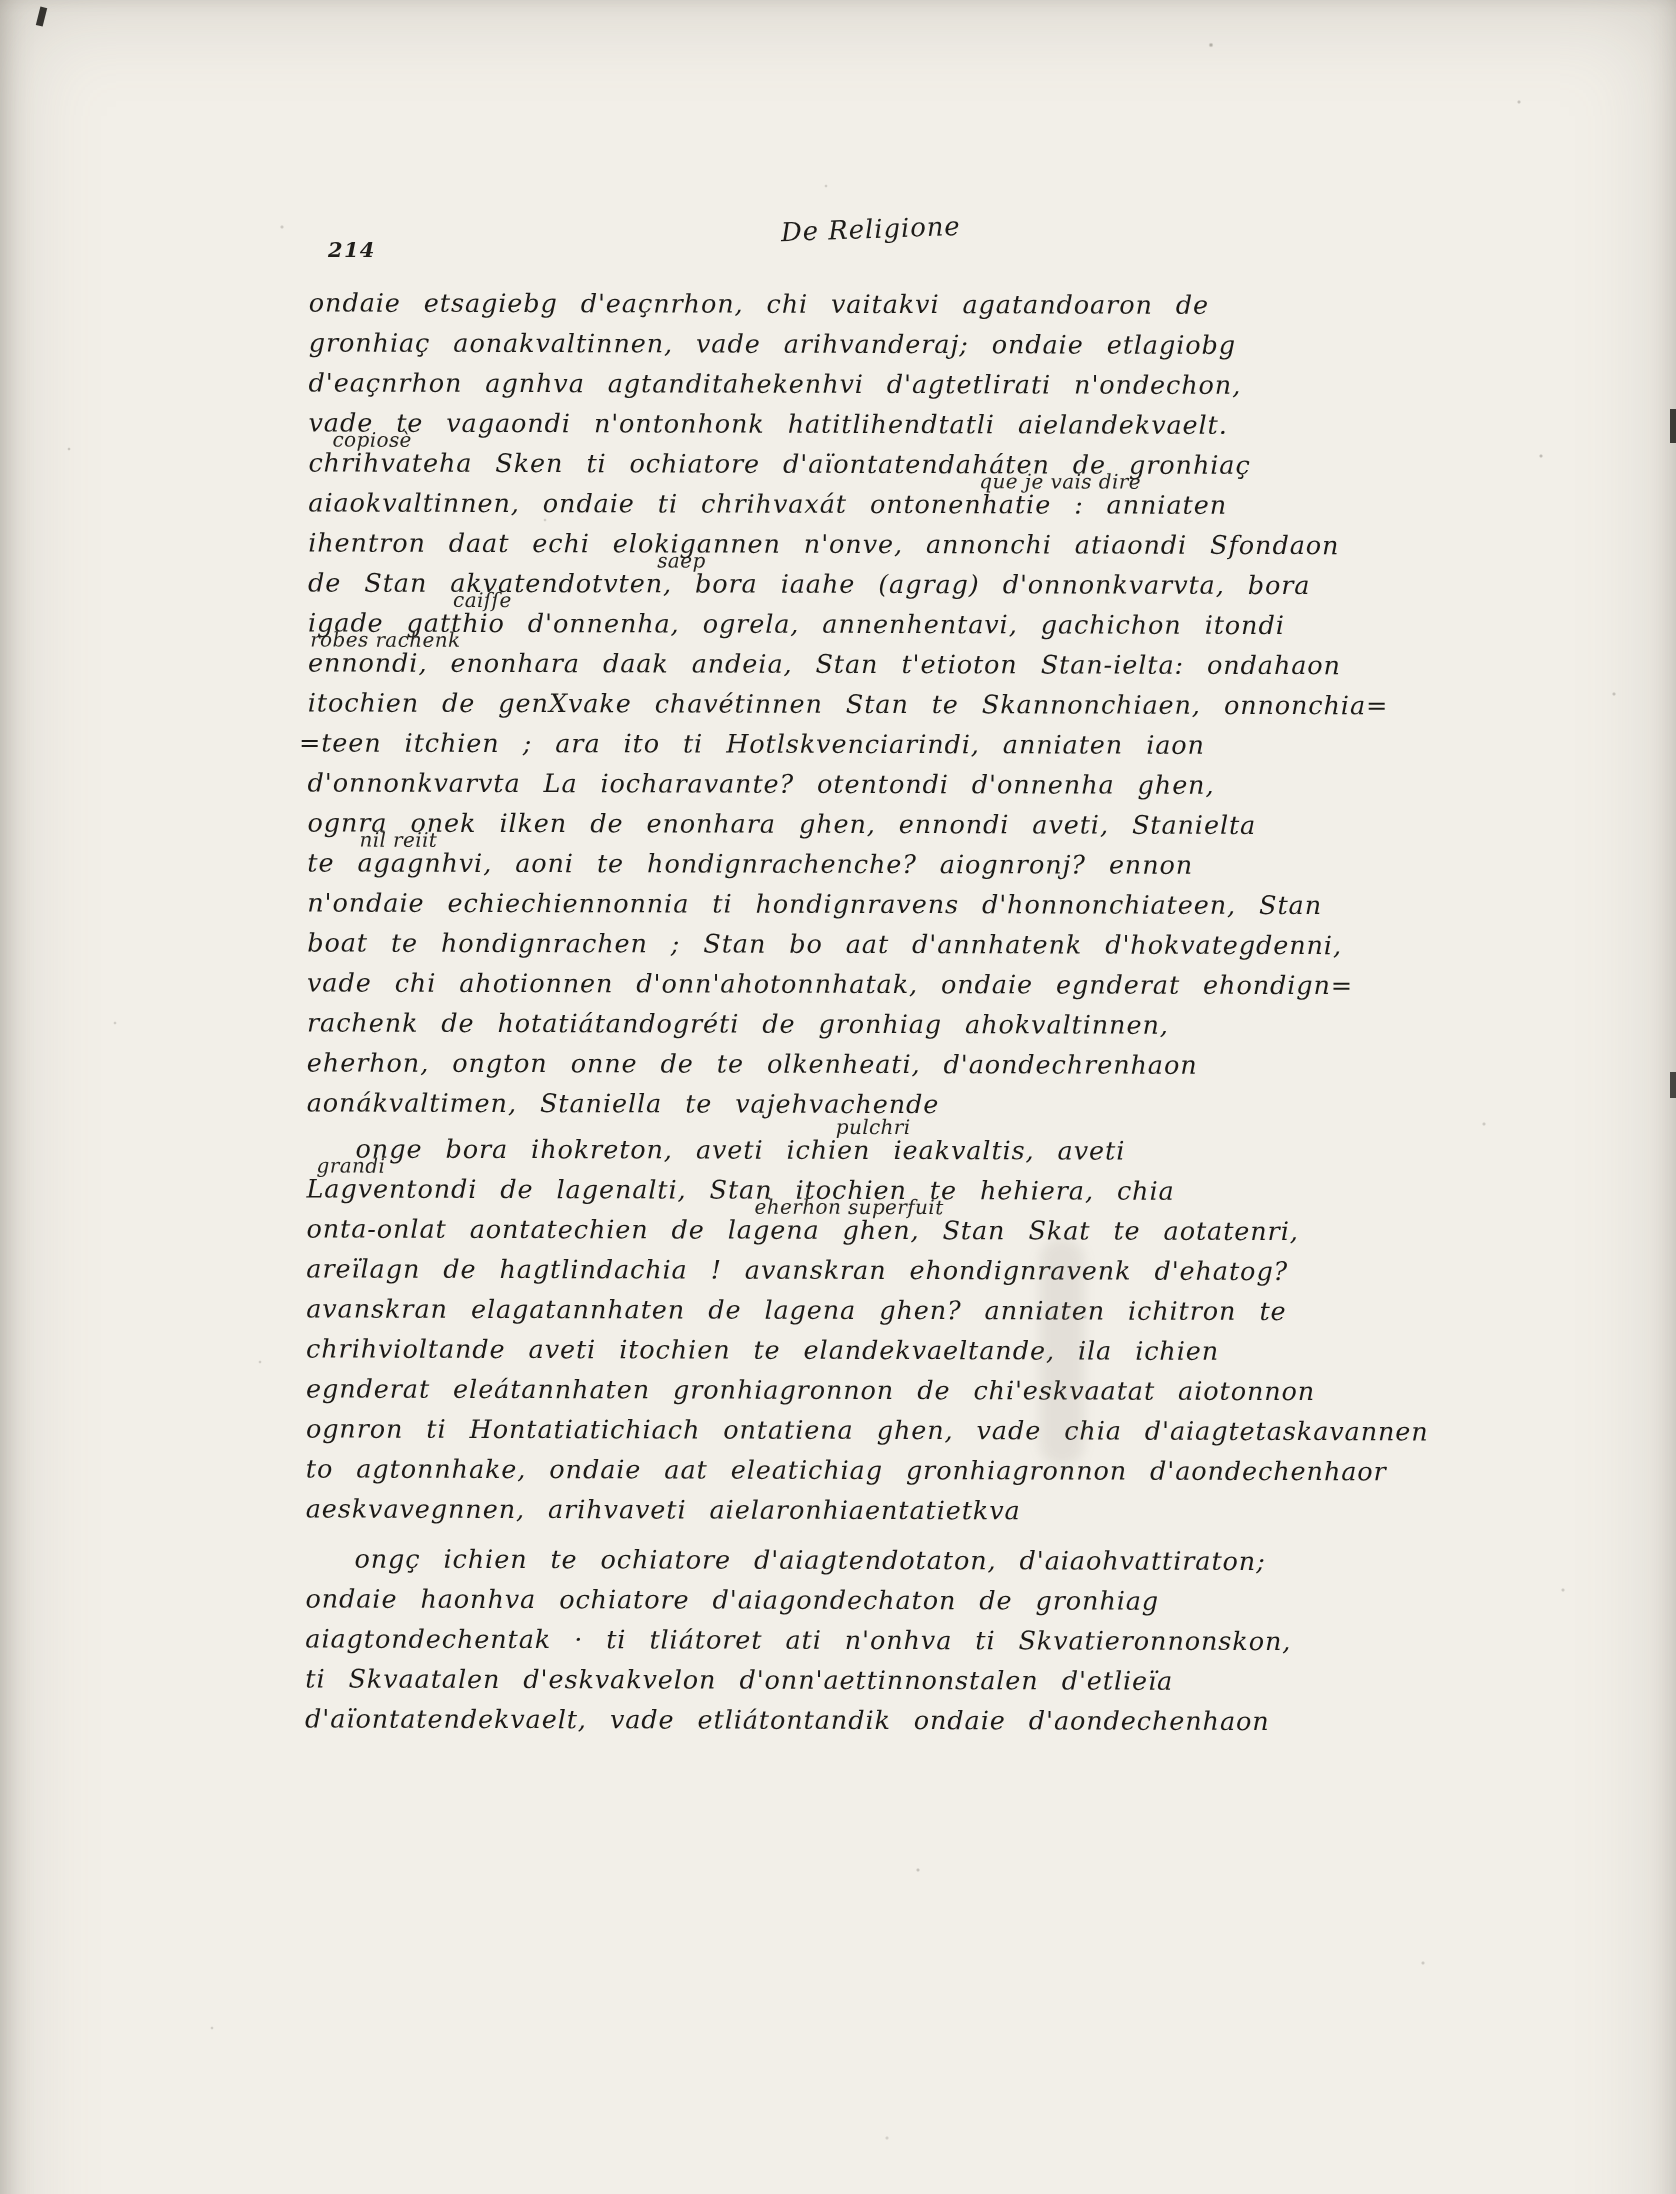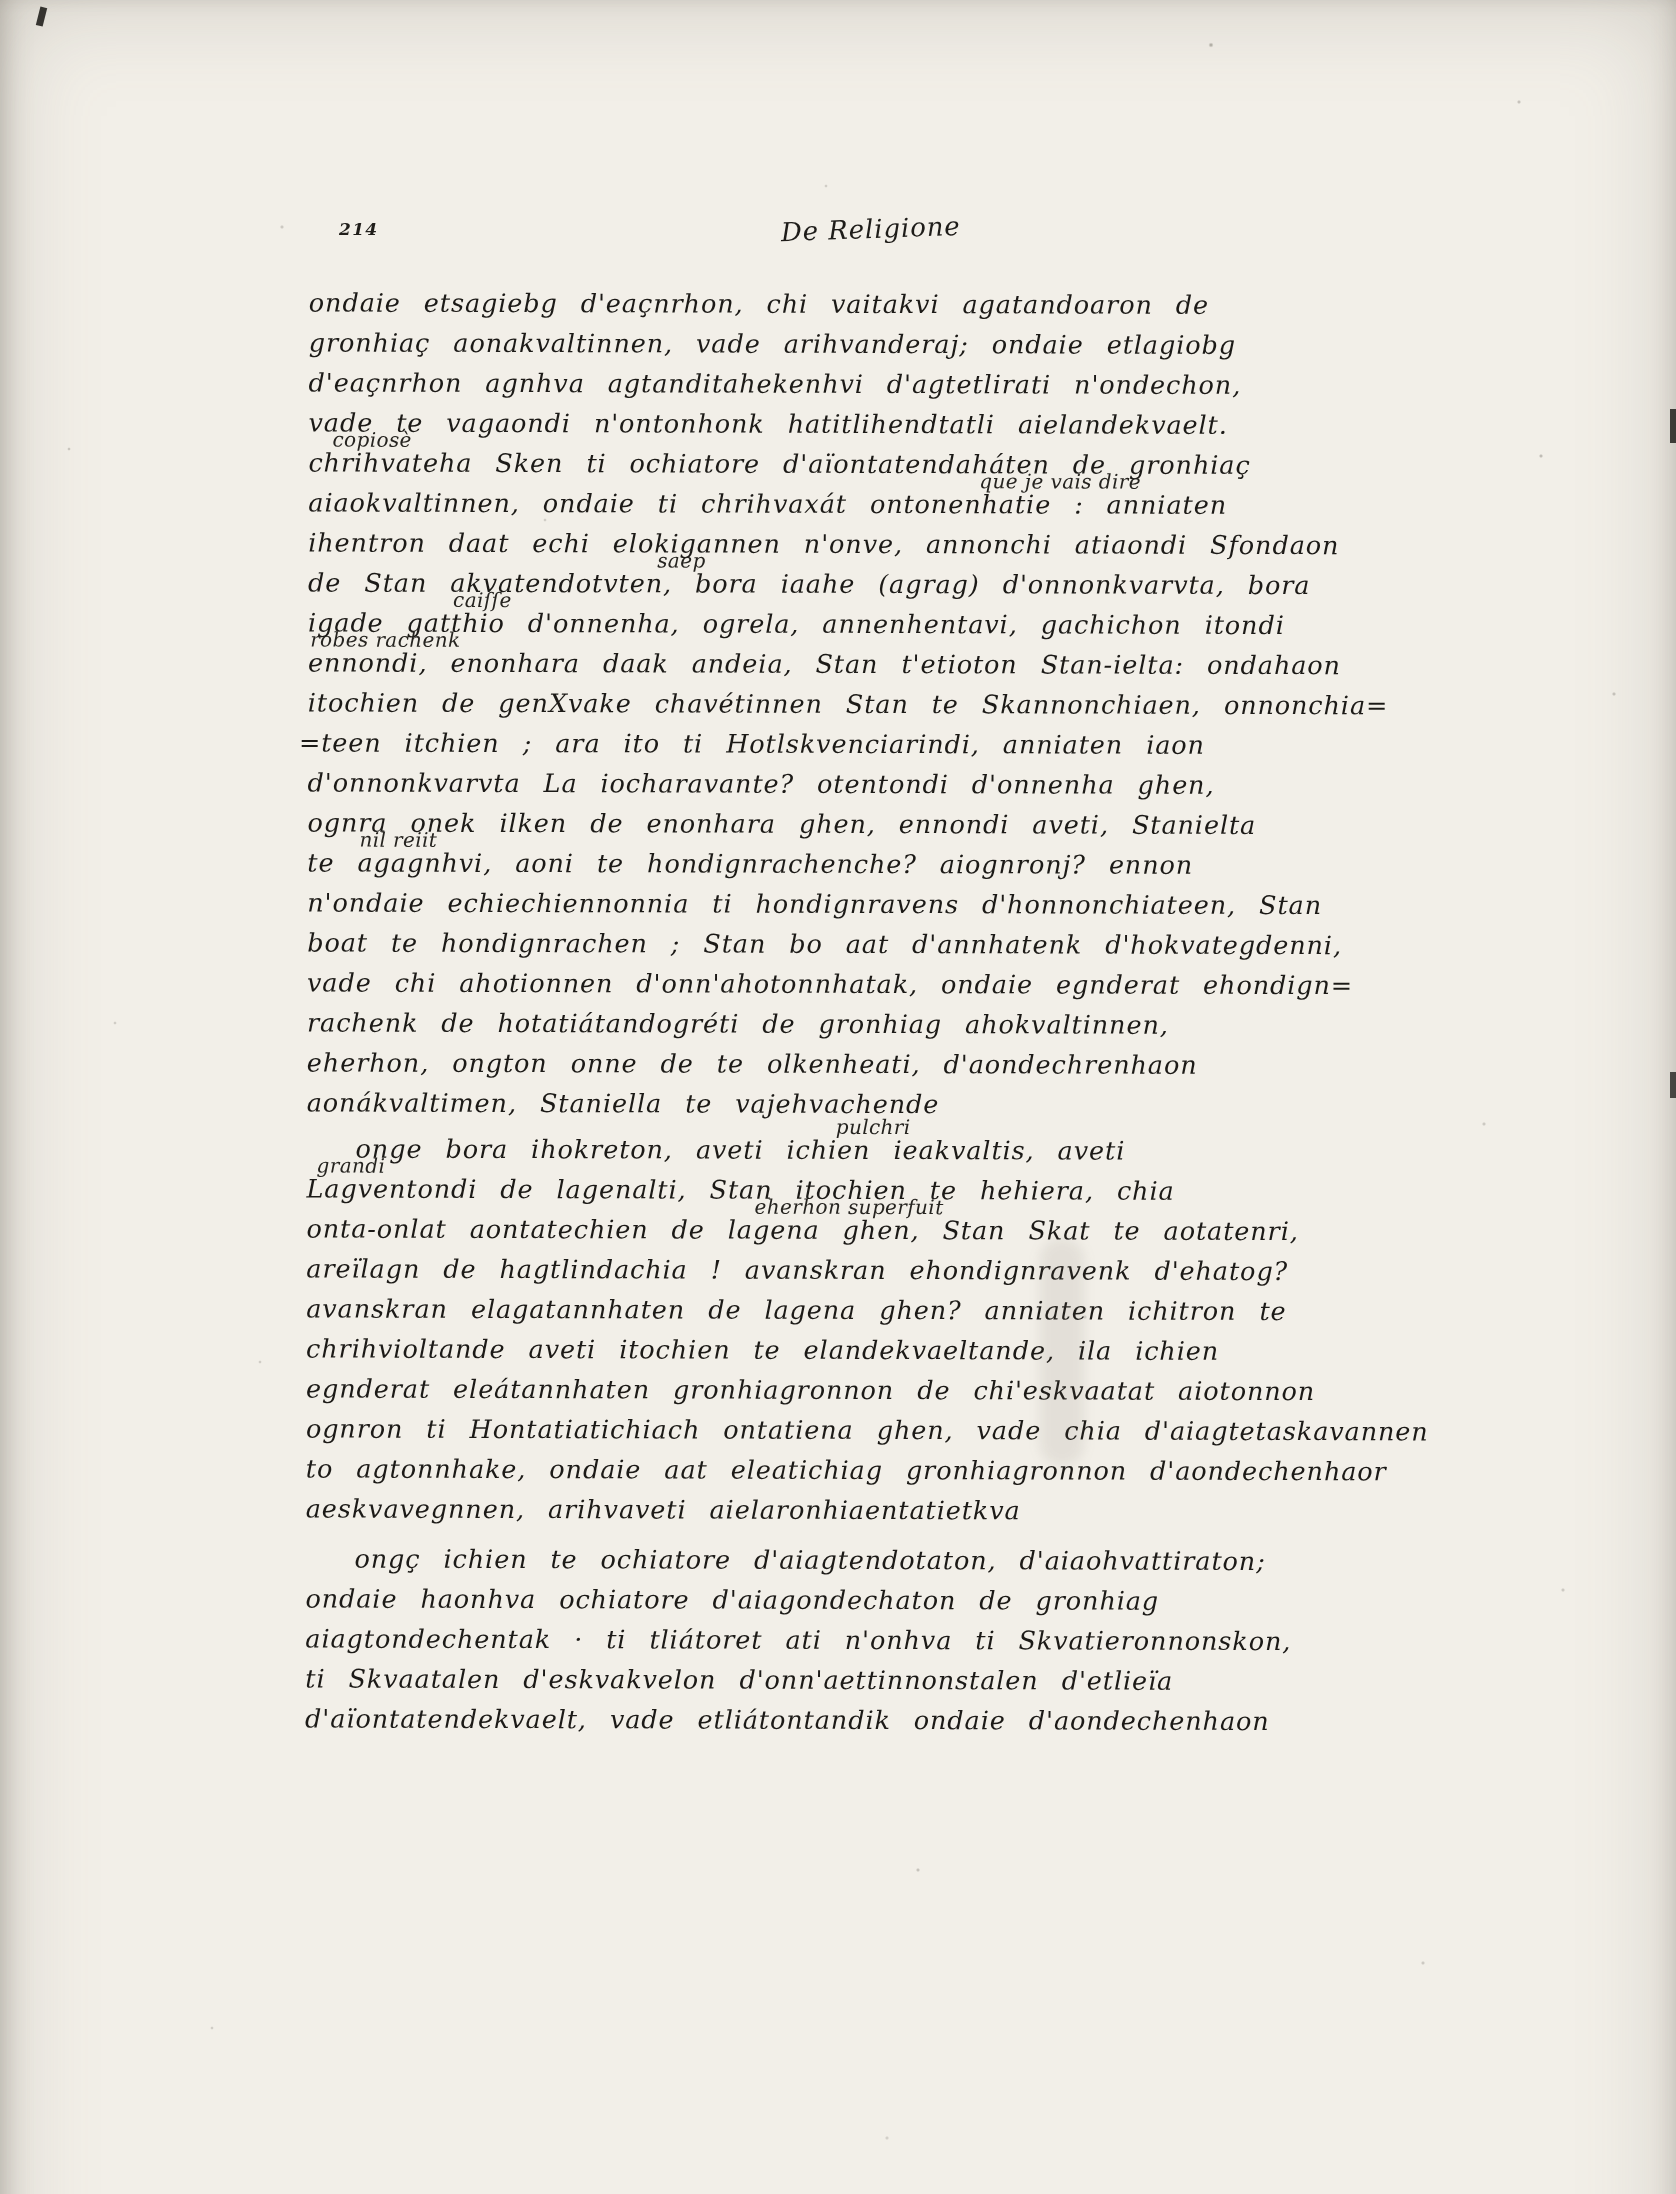--- a/index.html
+++ b/index.html
@@ -44,23 +44,23 @@
     color:#262420;
   }
   .header-title{
     position:absolute;top:214px;left:781px;
     font-style:italic;font-size:26px;
     transform:rotate(-2deg);
     letter-spacing:0.9px;
     color:#1e1c19;
   }
   .margin-number{
-    position:absolute;top:219px;left:328px;
-    font-style:italic;font-size:17px;font-weight:bold;
-    letter-spacing:1.3px;color:#201e1a;margin-left:11px;
+    position:absolute;top:237px;left:328px;
+    font-style:italic;font-size:21px;font-weight:bold;
+    letter-spacing:1.3px;color:#201e1a;
   }
   .body-block{
     position:absolute;top:284px;left:307px;width:1159px;
     transform:rotate(0.15deg);
   }
   .para{margin:0;padding:0;}
   .para2{margin-top:6.1px;}
   .para3{margin-top:9.7px;}
   .line{
     position:relative;

